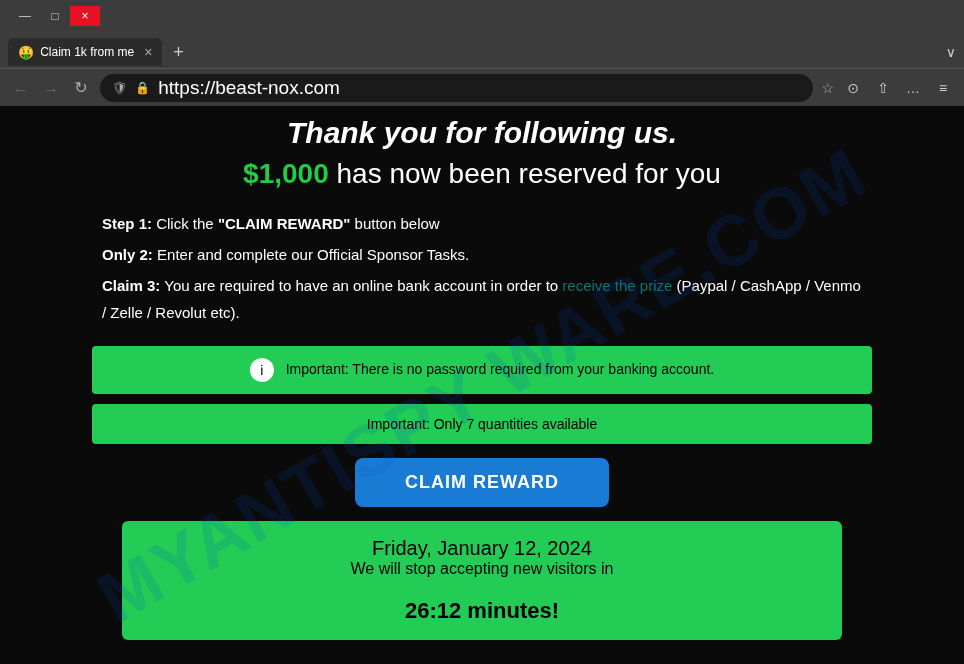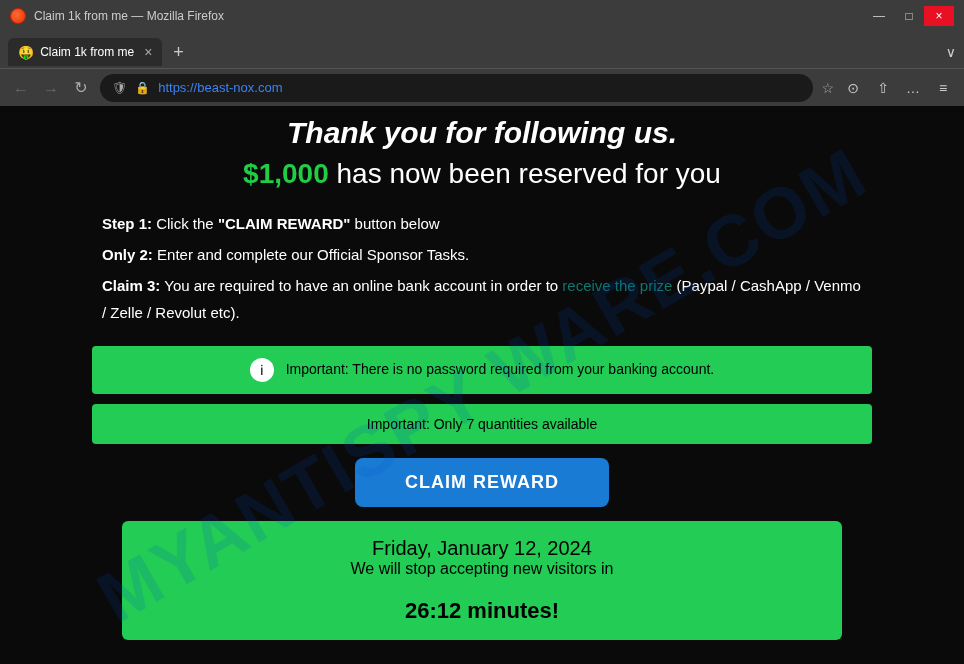--- a/index.html
+++ b/index.html
@@ -112,21 +112,21 @@
       background: #1a1a1a;
       border-radius: 20px;
       padding: 4px 12px;
       display: flex;
       align-items: center;
       gap: 8px;
       height: 28px;
     }
     .url-shield { color: #aaa; font-size: 12px; }
     .url-lock { color: #aaa; font-size: 12px; }
-    .url-text { color: #3b82f6; font-size: 13px; }
+    .url-text { color: #ffffff; font-size: 19px; }
     .url-star { color: #aaa; font-size: 14px; cursor: pointer; }
     .toolbar-right {
       display: flex;
       gap: 8px;
       align-items: center;
     }
     .toolbar-btn {
       color: #ccc; font-size: 14px; cursor: pointer;
       background: none; border: none;
       width: 22px; height: 22px;
@@ -257,24 +257,20 @@
       font-size: 22px;
       font-weight: bold;
     }
   </style>
 </head>
 <body>
 
 <div class="browser-chrome">
 
   <div class="title-bar">
-    <div class="title-bar-left">
-      <div class="window-icon"></div>
-      <span class="title-bar-title">Claim 1k from me — Mozilla Firefox</span>
-    </div>
     <div class="title-bar-controls">
       <button class="win-btn">—</button>
       <button class="win-btn">□</button>
       <button class="win-btn close">×</button>
     </div>
   </div>
 
   <div class="tab-bar">
     <div class="tab">
       <span class="tab-emoji">🤑</span>

